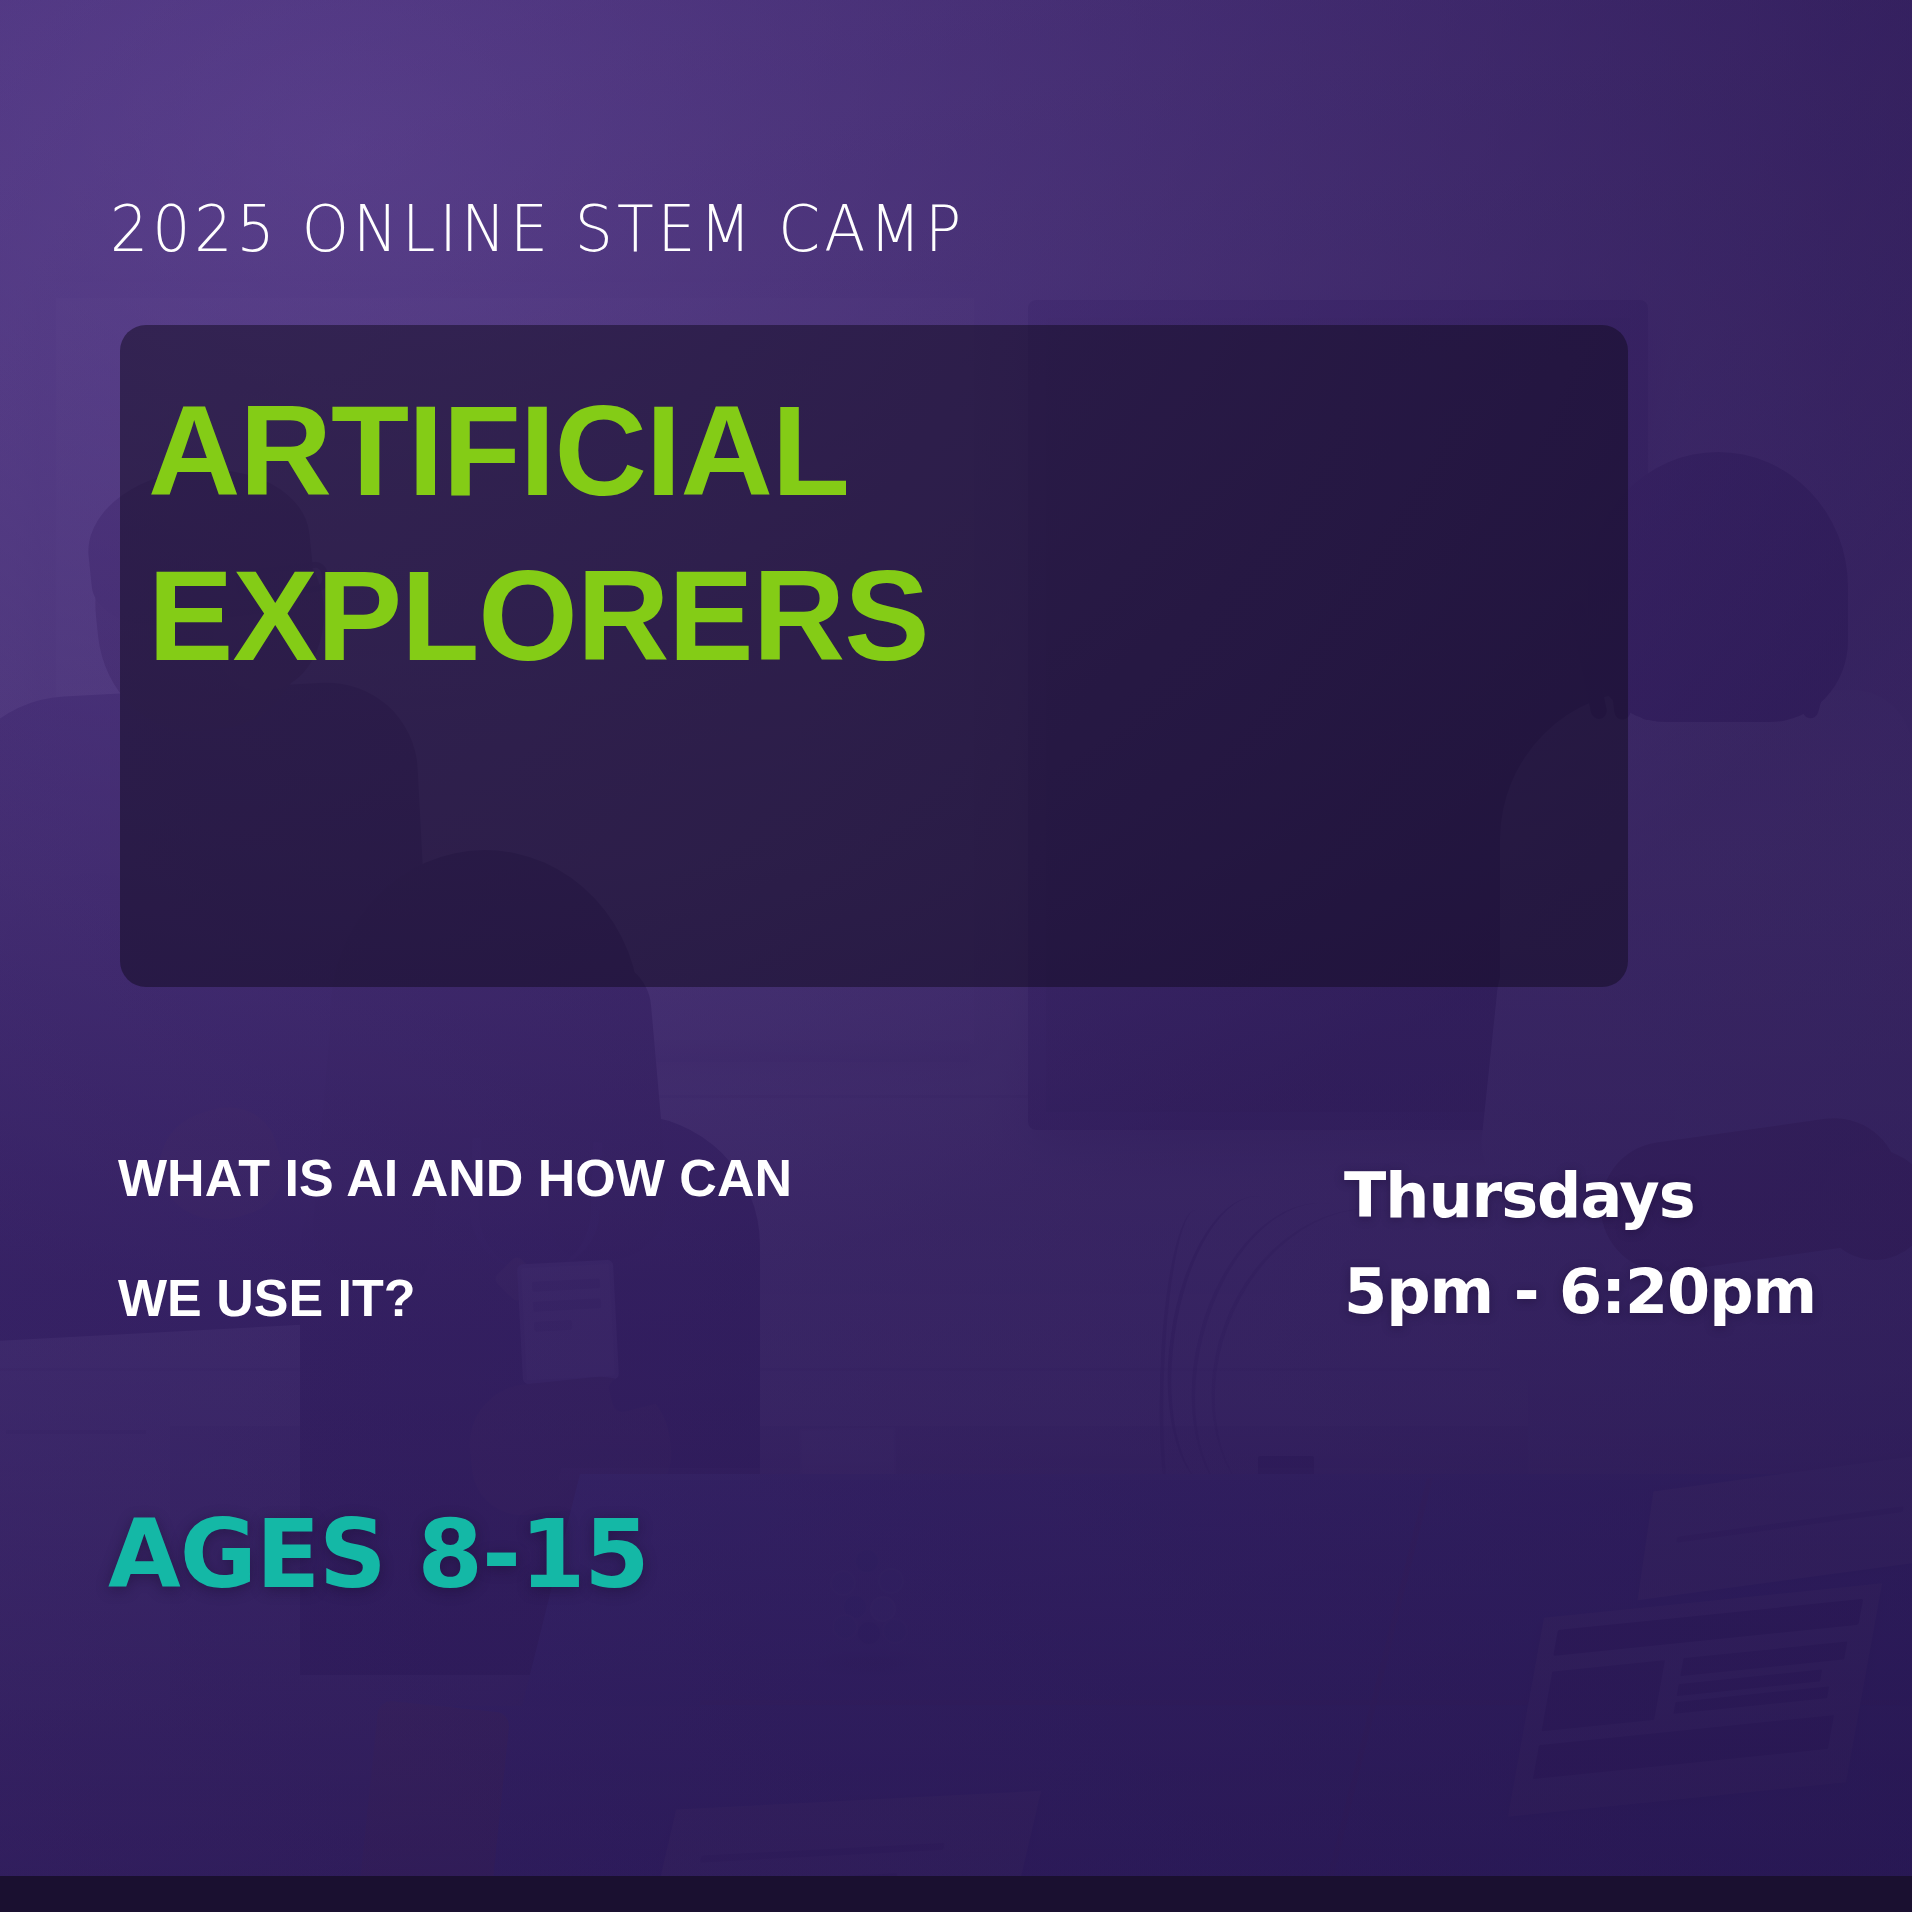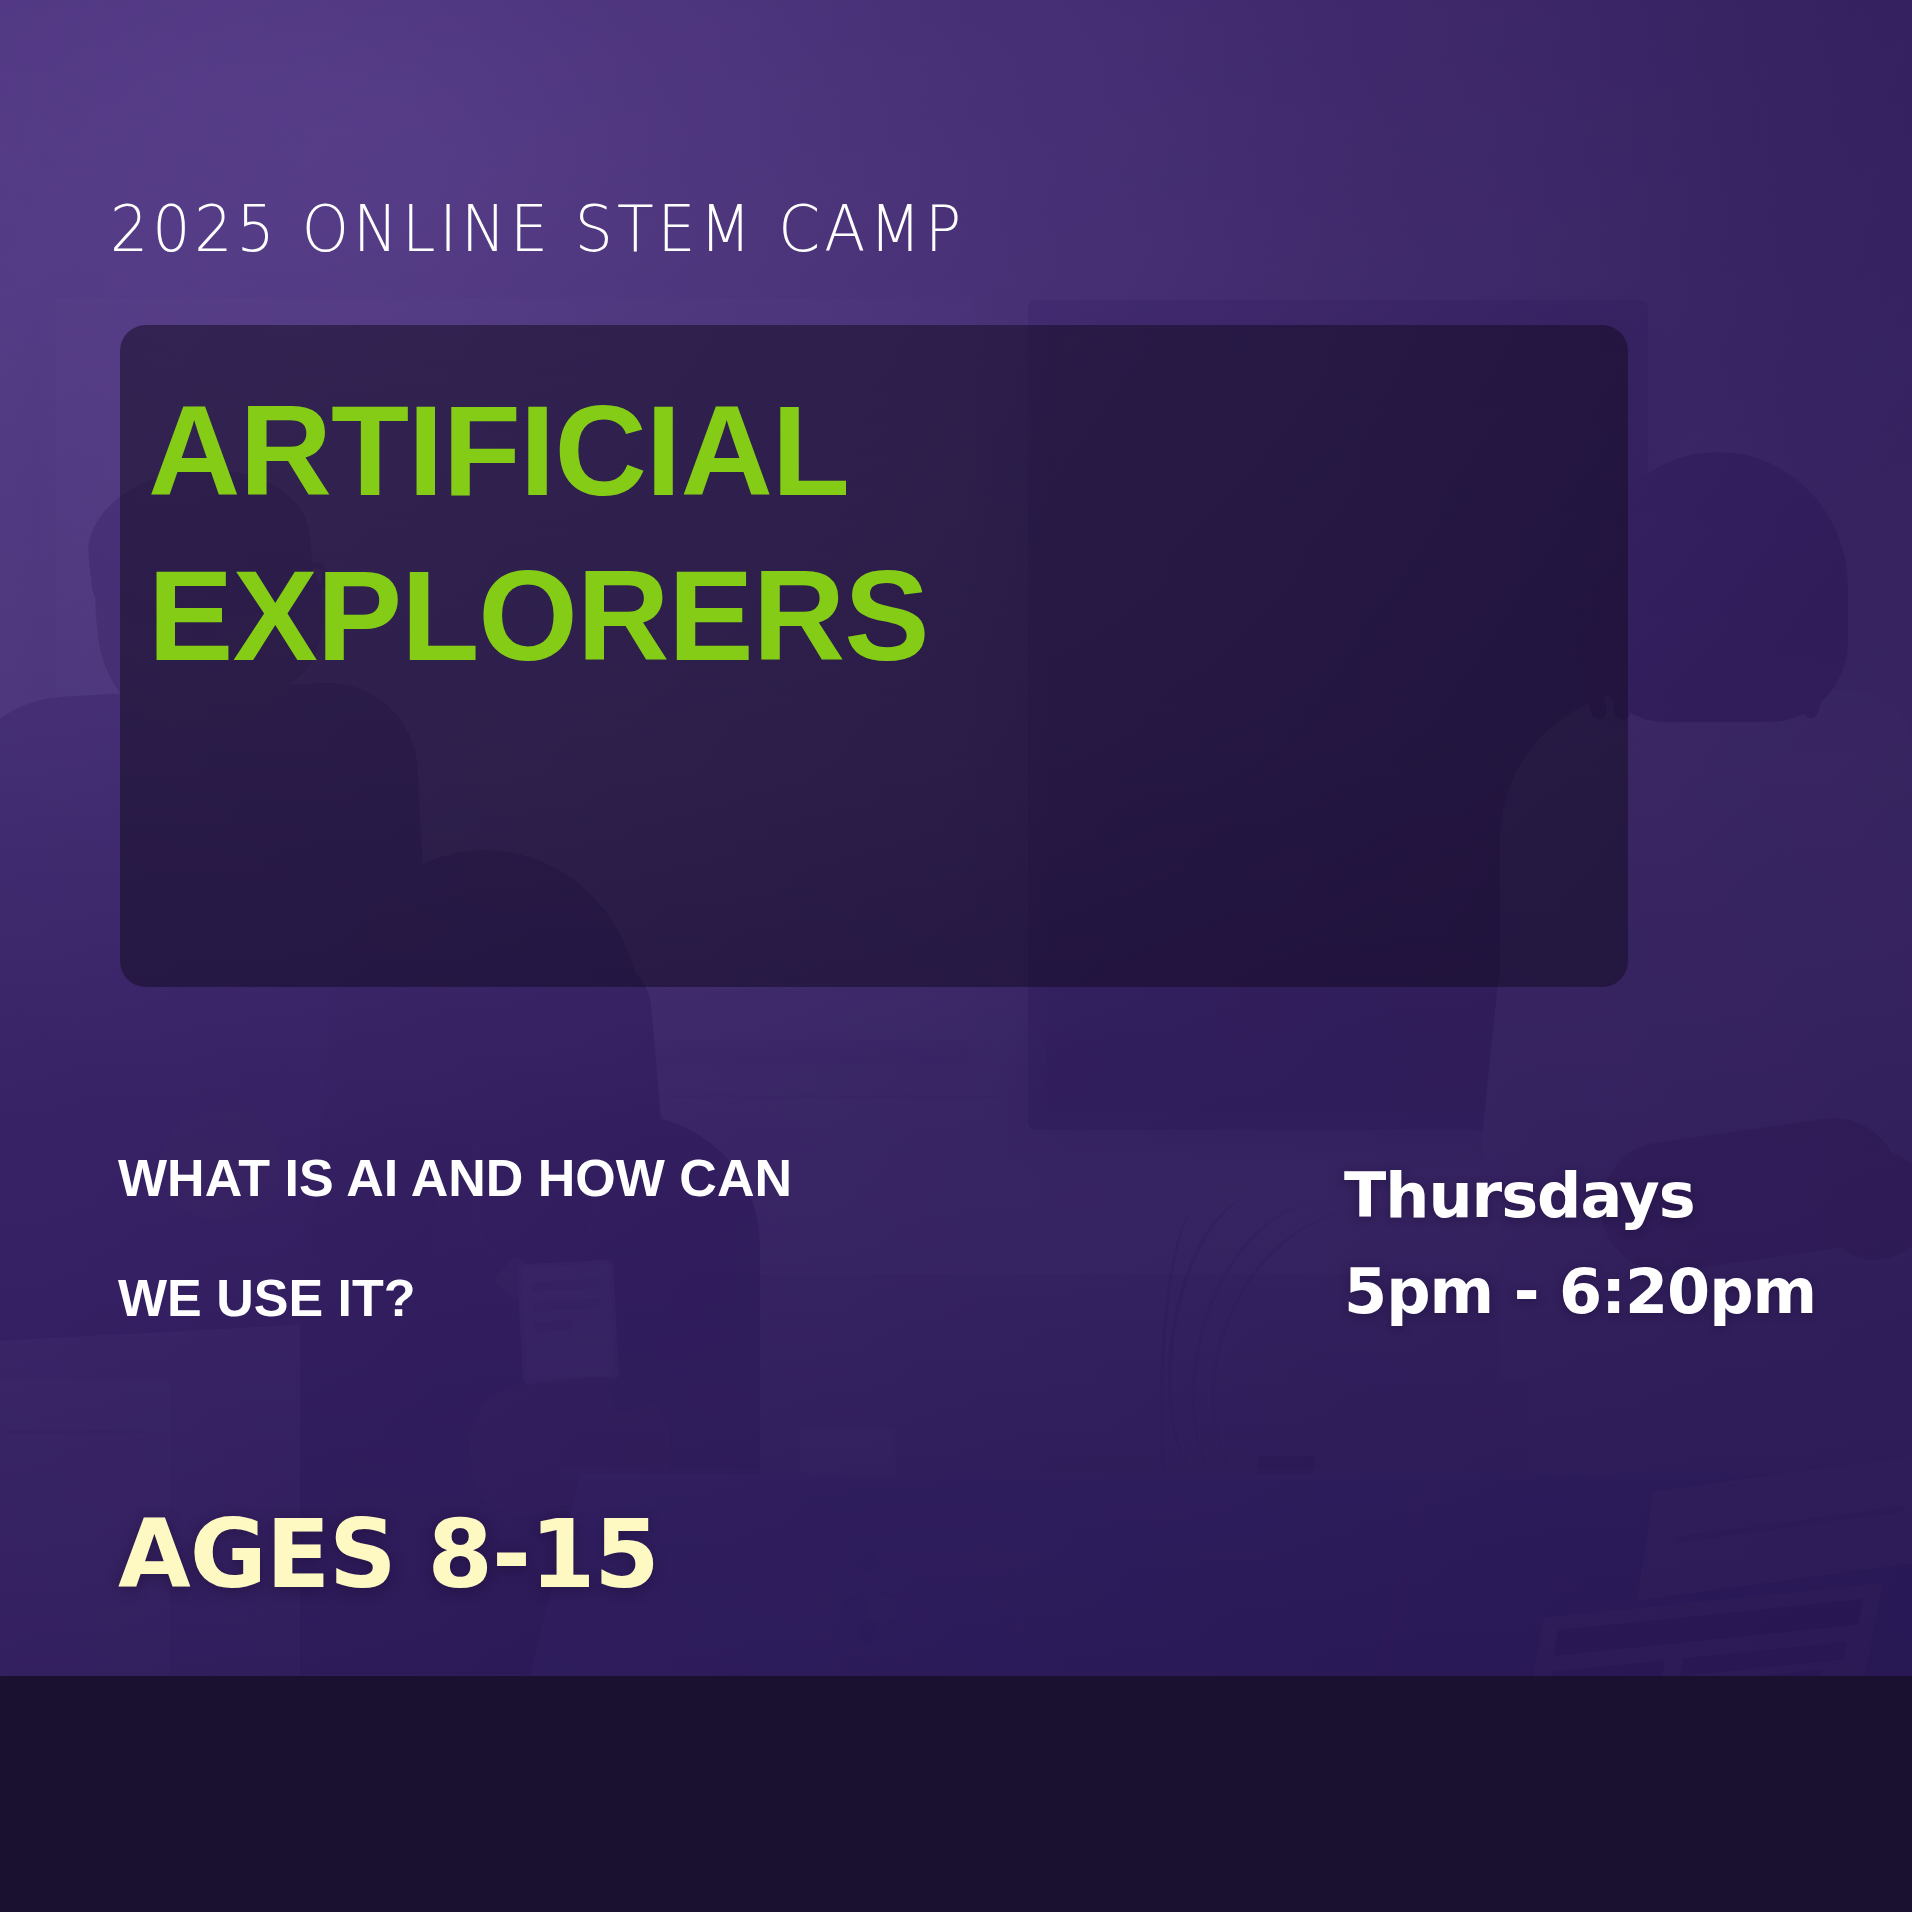--- a/index.html
+++ b/index.html
@@ -1,20 +1,20 @@
 <!DOCTYPE html>
 <html><head>
 <meta charset="utf-8">
 <title>AI Explorers Flyer</title>
 <style>
   html,body{margin:0;padding:0;background:#1a1030;}
   *{box-sizing:border-box;}
   .poster{
     position:relative;
-    width:1912px;height:1676px;
+    width:1912px;height:1876px;
     overflow:hidden;
     font-family:"Liberation Sans", sans-serif;
     background:#4a3170;
     padding-left:20px;
   }
 
   
   .photo{position:absolute;inset:0;overflow:hidden;}
 
   
@@ -258,22 +258,22 @@
     font-size:62px;
     line-height:96px;
     font-weight:bold;
     font-family:"DejaVu Sans", sans-serif;
     letter-spacing:-1px;
     text-shadow:0 2px 10px rgba(20,10,40,.35);
   }
   .schedule .ln{display:block;white-space:nowrap;}
 
   .ages{
-    position:absolute;left:118px;top:1500px;
-    color:#fef9c3;
+    position:absolute;left:108px;top:1500px;
+    color:#14b8a6;
     font-size:94px;
     font-weight:bold;
     font-family:"DejaVu Sans", sans-serif;
     letter-spacing:-1px;
     white-space:nowrap;
     text-shadow:0 3px 14px rgba(20,10,40,.4);
   }
 </style>
 </head>
 <body>

